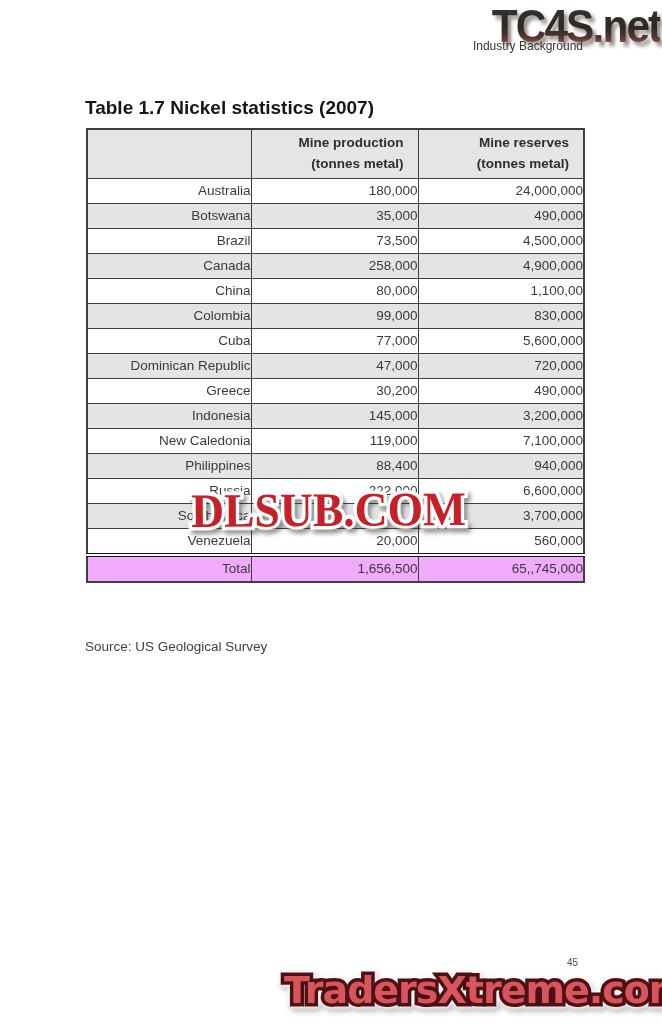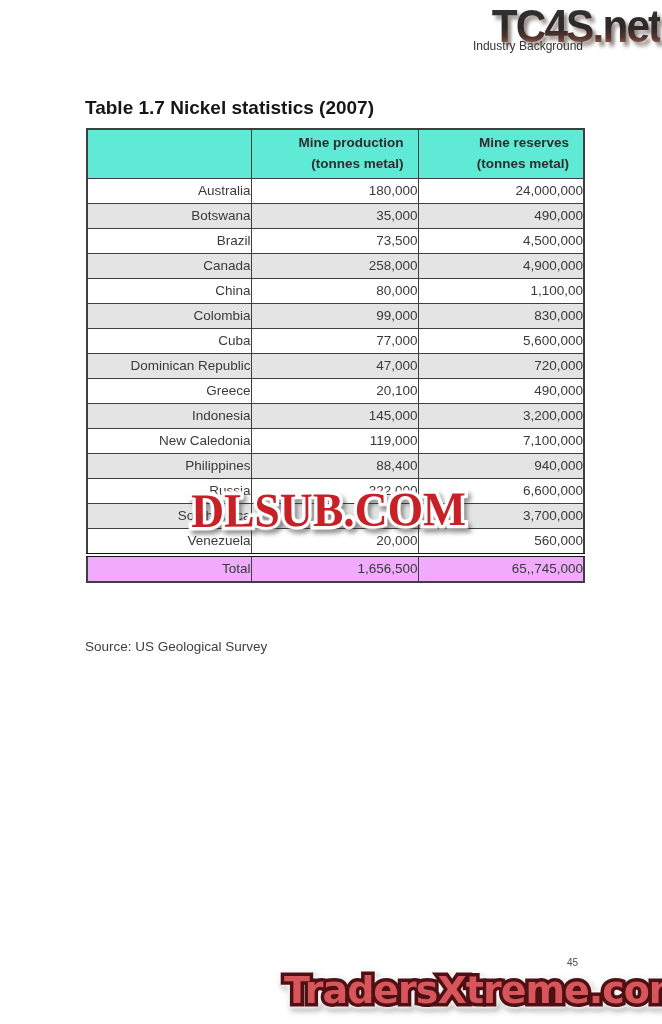--- a/index.html
+++ b/index.html
@@ -30,21 +30,21 @@
     position:absolute;left:86px;top:128px;width:497px;
     border-collapse:collapse;table-layout:fixed;
     font-size:13.5px;color:#3a3a3a;
     border:2px solid #3f3f3f;
   }
   table.nickel col.c1{width:164px;}
   table.nickel col.c2{width:167px;}
   table.nickel col.c3{width:166px;}
   table.nickel th,table.nickel td{border:1px solid #3f3f3f;padding:0;overflow:hidden;text-align:right;}
   table.nickel thead th{
-    background:#5eead4;height:48px;font-weight:bold;
+    background:#e5e5e5;height:48px;font-weight:bold;
     text-align:right;padding-right:14px;line-height:1.55;vertical-align:middle;font-size:13.5px;color:#2e2e2e;
   }
   table.nickel tbody td{height:24px;line-height:24px;}
   td.country{text-align:left;padding-left:13px;}
   td.value{text-align:right;padding-right:14px;}
   table.nickel tbody tr:nth-child(even){background:#e4e4e4;}
   tr.total-row td{border-top:4px double #151515;height:27px;line-height:27px;background:#f0abfc;}
 
   
   .source{position:absolute;left:85px;top:639px;font-size:13.5px;color:#3f3f3f;}
@@ -149,21 +149,21 @@
         <td class="value">77,000</td>
         <td class="value">5,600,000</td>
       </tr>
       <tr>
         <td class="country">Dominican Republic</td>
         <td class="value">47,000</td>
         <td class="value">720,000</td>
       </tr>
       <tr>
         <td class="country">Greece</td>
-        <td class="value">20,100</td>
+        <td class="value">30,200</td>
         <td class="value">490,000</td>
       </tr>
       <tr>
         <td class="country">Indonesia</td>
         <td class="value">145,000</td>
         <td class="value">3,200,000</td>
       </tr>
       <tr>
         <td class="country">New Caledonia</td>
         <td class="value">119,000</td>

